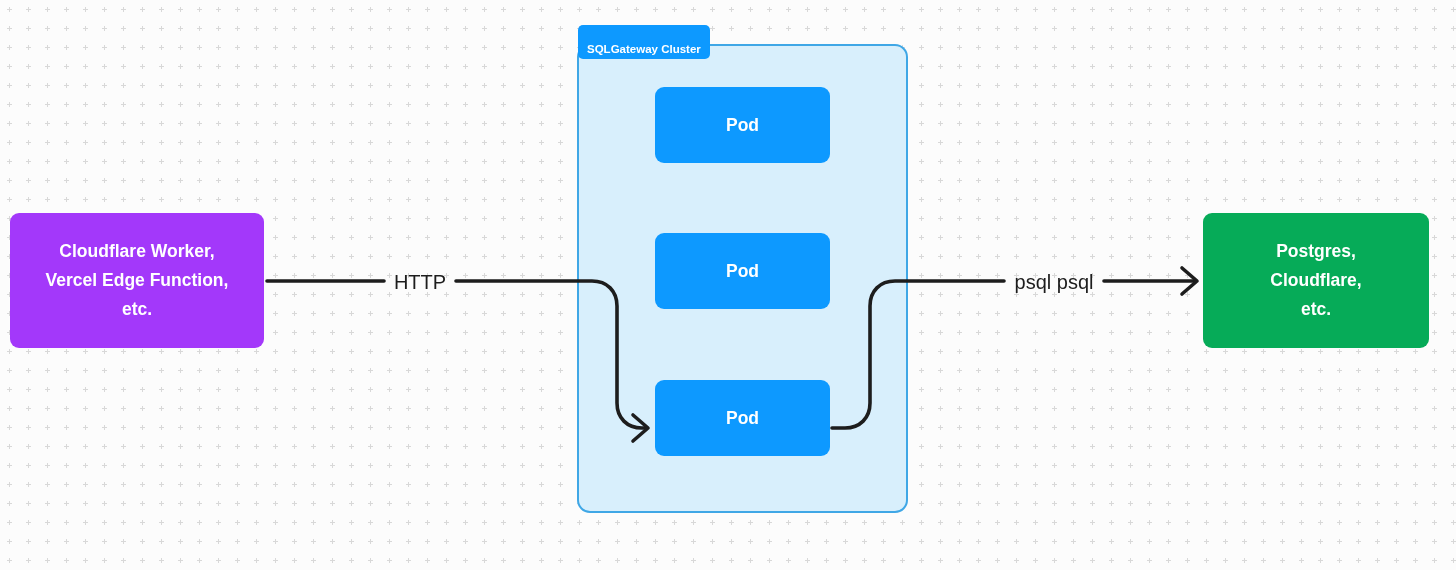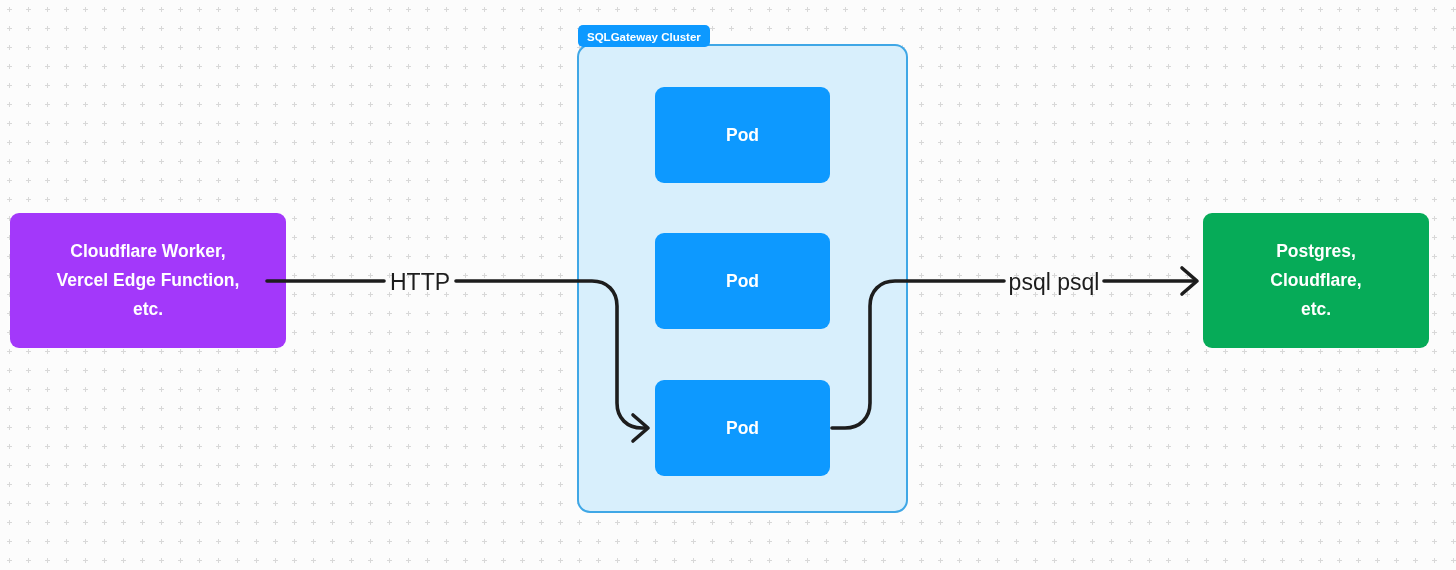--- a/index.html
+++ b/index.html
@@ -26,21 +26,21 @@
     align-items: center;
     justify-content: center;
     color: #ffffff;
     font-weight: bold;
     font-size: 17.5px;
     line-height: 29px;
     text-align: center;
   }
   .node-client {
     left: 10px; top: 213px;
-    width: 276px; height: 135px;
+    width: 254px; height: 135px;
     background: #a338fa;
   }
   .node-database {
     left: 1203px; top: 213px;
     width: 226px; height: 135px;
     background: #06ab58;
   }
   .cluster {
     position: absolute;
     left: 577px; top: 44px;
@@ -50,27 +50,27 @@
     border-radius: 13px;
   }
   .cluster-label {
     position: absolute;
     left: 578px; top: 25px;
     background: #0d99ff;
     color: #ffffff;
     font-weight: bold;
     font-size: 11.5px;
     line-height: 13px;
-    padding: 6px 9px 3px 9px;
+    padding: 18px 9px 3px 9px;
     border-radius: 5px;
   }
   .pod {
     position: absolute;
     left: 655px;
-    width: 175px; height: 96px;
+    width: 175px; height: 76px;
     background: #0d99ff;
     border-radius: 9px;
     display: flex;
     align-items: center;
     justify-content: center;
     color: #ffffff;
     font-weight: bold;
     font-size: 17.5px;
   }
   .pod-1 { top: 87px; }
@@ -86,21 +86,21 @@
     fill: none;
     stroke: #1d1d1d;
     stroke-width: 3.6px;
     stroke-linecap: round;
     stroke-linejoin: round;
   }
   .edge-label {
     position: absolute;
     transform: translate(-50%, -50%);
     color: #1d1d1d;
-    font-size: 23px;
+    font-size: 20px;
     white-space: nowrap;
   }
   .edge-label-http { left: 420px; top: 282px; }
   .edge-label-psql { left: 1054px; top: 282px; }
 </style>
 </head>
 <body>
 
 <div class="canvas">
 

